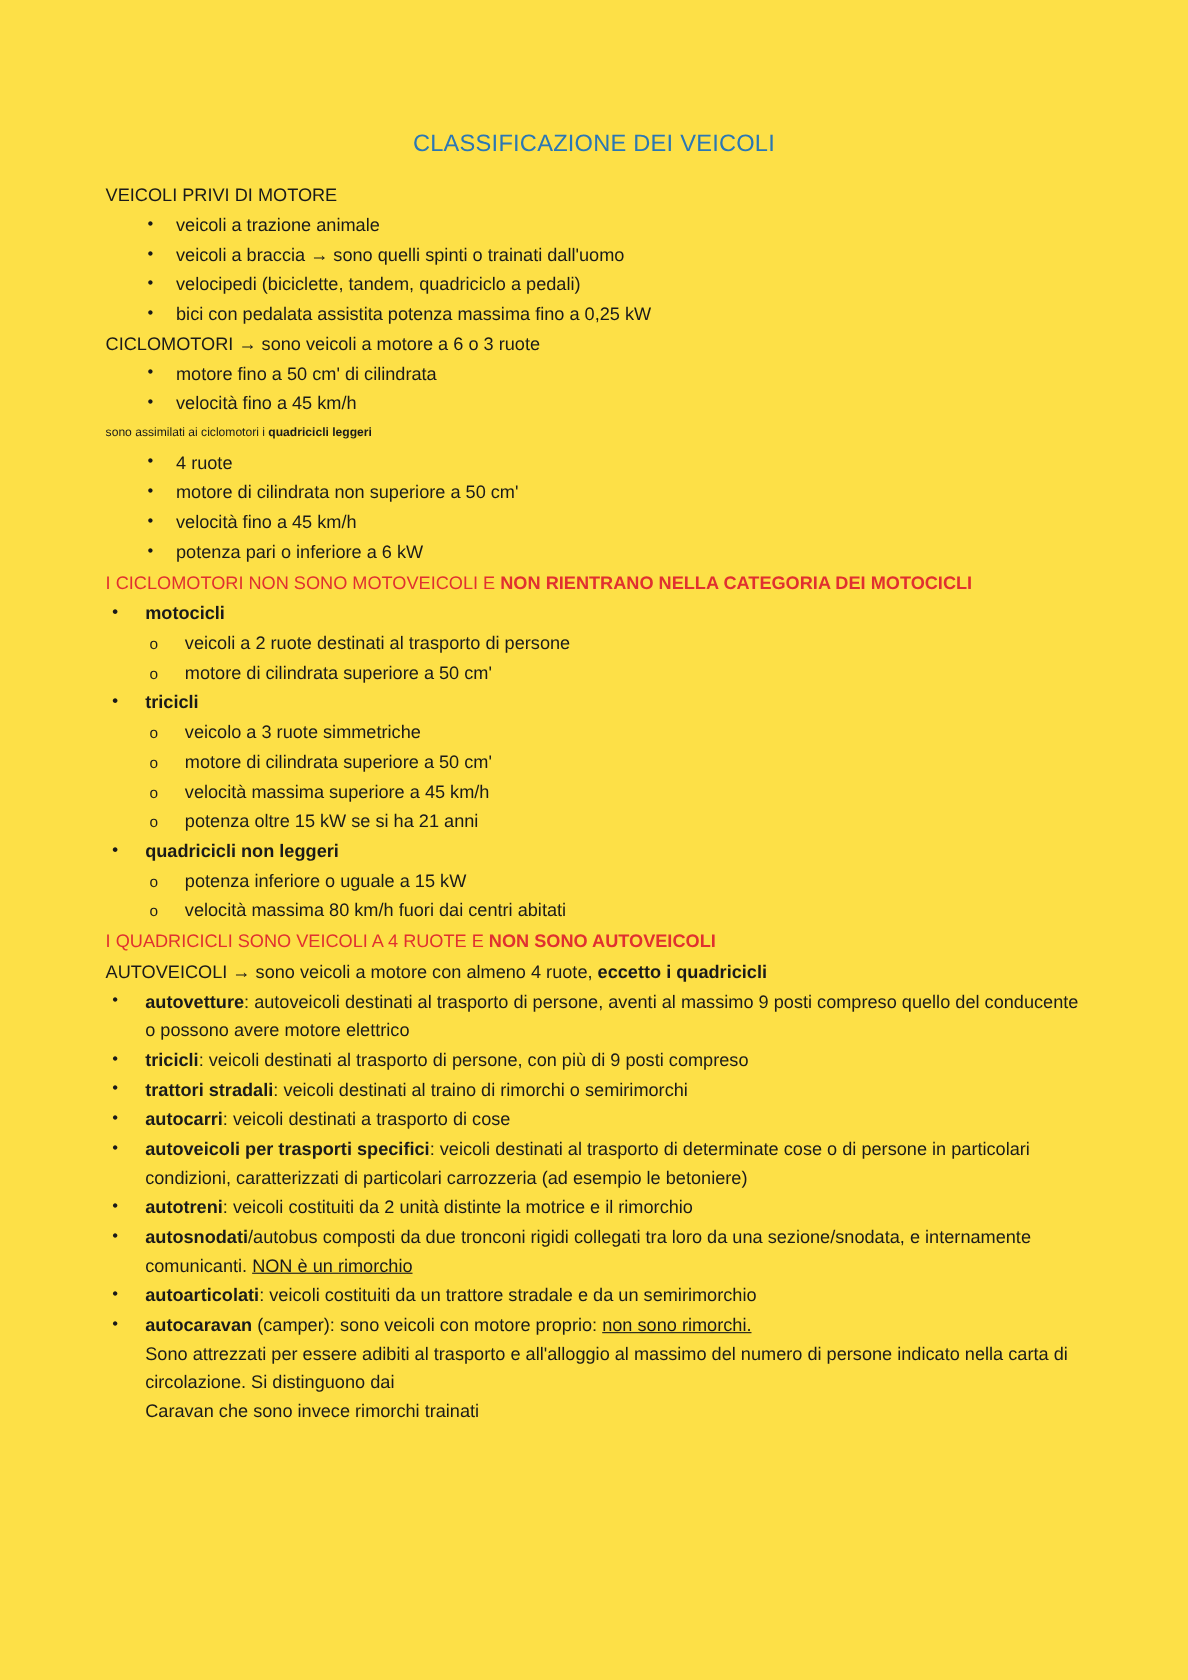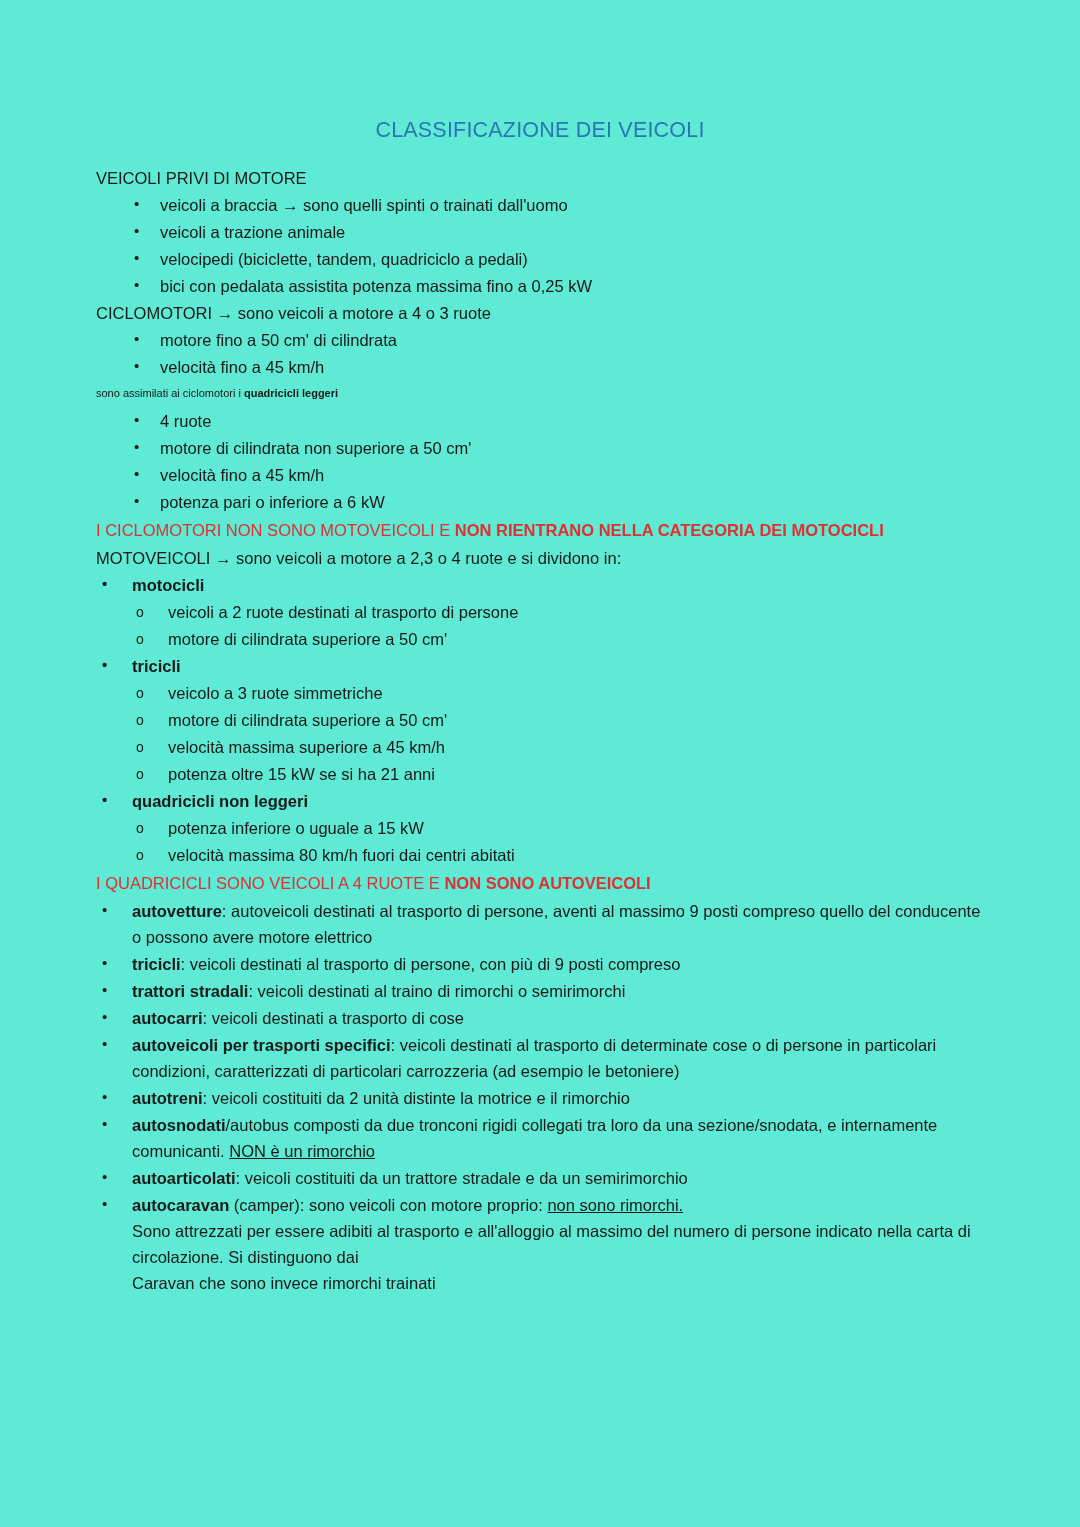--- a/index.html
+++ b/index.html
@@ -11,21 +11,21 @@
     width: 1080px;
     min-height: 1527px;
     font-family: "Liberation Sans", sans-serif;
     color: #1a1a1a;
   }
   .page {
     width: 1080px;
     min-height: 1527px;
     box-sizing: border-box;
     padding: 118px 96px 60px 96px;
-    background: #5eead4;
+    background: #fde047;
   }
   .doc-title {
     text-align: center;
     color: #2a77b5;
     font-size: 21.5px;
     letter-spacing: 0.2px;
     margin: 0 0 22px 0;
     font-weight: 400;
   }
   .line {
@@ -81,51 +81,48 @@
 </style>
 </head>
 <body>
 
 <div class="page">
 
   <h1 class="doc-title">CLASSIFICAZIONE DEI VEICOLI</h1>
 
   <div class="heading-line">VEICOLI PRIVI DI MOTORE</div>
   <ul class="bullets">
+    <li class="bullet disc lvl1">veicoli a trazione animale</li>
     <li class="bullet disc lvl1">veicoli a braccia → sono quelli spinti o trainati dall'uomo</li>
-    <li class="bullet disc lvl1">veicoli a trazione animale</li>
     <li class="bullet disc lvl1">velocipedi (biciclette, tandem, quadriciclo a pedali)</li>
     <li class="bullet disc lvl1">bici con pedalata assistita potenza massima fino a 0,25 kW</li>
   </ul>
 
   <div class="heading-line">
-    <span>CICLOMOTORI</span><span> → sono veicoli a motore a 4 o 3 ruote</span>
+    <span>CICLOMOTORI</span><span> → sono veicoli a motore a 6 o 3 ruote</span>
   </div>
   <ul class="bullets">
     <li class="bullet disc lvl1">motore fino a 50 cm' di cilindrata</li>
     <li class="bullet disc lvl1">velocità fino a 45 km/h</li>
   </ul>
 
   <div class="line">
     <span>sono assimilati ai ciclomotori i </span><span class="b">quadricicli leggeri</span>
   </div>
   <ul class="bullets">
     <li class="bullet disc lvl1">4 ruote</li>
     <li class="bullet disc lvl1">motore di cilindrata non superiore a 50 cm'</li>
     <li class="bullet disc lvl1">velocità fino a 45 km/h</li>
     <li class="bullet disc lvl1">potenza pari o inferiore a 6 kW</li>
   </ul>
 
   <div class="red">
     <span>I CICLOMOTORI NON SONO MOTOVEICOLI E </span><b>NON RIENTRANO NELLA CATEGORIA DEI MOTOCICLI</b>
   </div>
 
-  <div class="heading-line">
-    <span>MOTOVEICOLI</span><span> → sono veicoli a motore a 2,3 o 4 ruote e si dividono in:</span>
-  </div>
 
   <ul class="bullets">
     <li class="bullet disc lvl0 b">motocicli</li>
     <li class="bullet circle lvl2">veicoli a 2 ruote destinati al trasporto di persone</li>
     <li class="bullet circle lvl2">motore di cilindrata superiore a 50 cm'</li>
 
     <li class="bullet disc lvl0 b">tricicli</li>
     <li class="bullet circle lvl2">veicolo a 3 ruote simmetriche</li>
     <li class="bullet circle lvl2">motore di cilindrata superiore a 50 cm'</li>
     <li class="bullet circle lvl2">velocità massima superiore a 45 km/h</li>
@@ -133,20 +130,23 @@
 
     <li class="bullet disc lvl0 b">quadricicli non leggeri</li>
     <li class="bullet circle lvl2">potenza inferiore o uguale a 15 kW</li>
     <li class="bullet circle lvl2">velocità massima 80 km/h fuori dai centri abitati</li>
   </ul>
 
   <div class="red">
     <span>I QUADRICICLI SONO VEICOLI A 4 RUOTE E </span><b>NON SONO AUTOVEICOLI</b>
   </div>
 
+  <div class="heading-line">
+    <span>AUTOVEICOLI</span><span> → sono veicoli a motore con almeno 4 ruote, </span><span class="b">eccetto i quadricicli</span>
+  </div>
 
   <ul class="bullets">
     <li class="bullet disc lvl0">
       <span class="b">autovetture</span><span>: autoveicoli destinati al trasporto di persone, aventi al massimo 9 posti compreso quello del conducente o possono avere motore elettrico</span>
     </li>
 
     <li class="bullet disc lvl0">
       <span class="b">tricicli</span><span>: veicoli destinati al trasporto di persone, con più di 9 posti compreso</span>
     </li>
     <li class="bullet disc lvl0">

